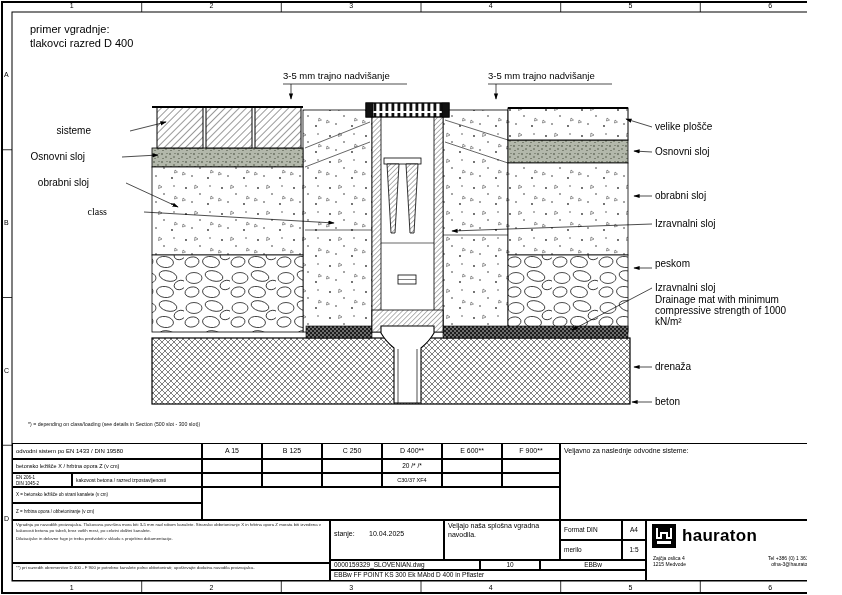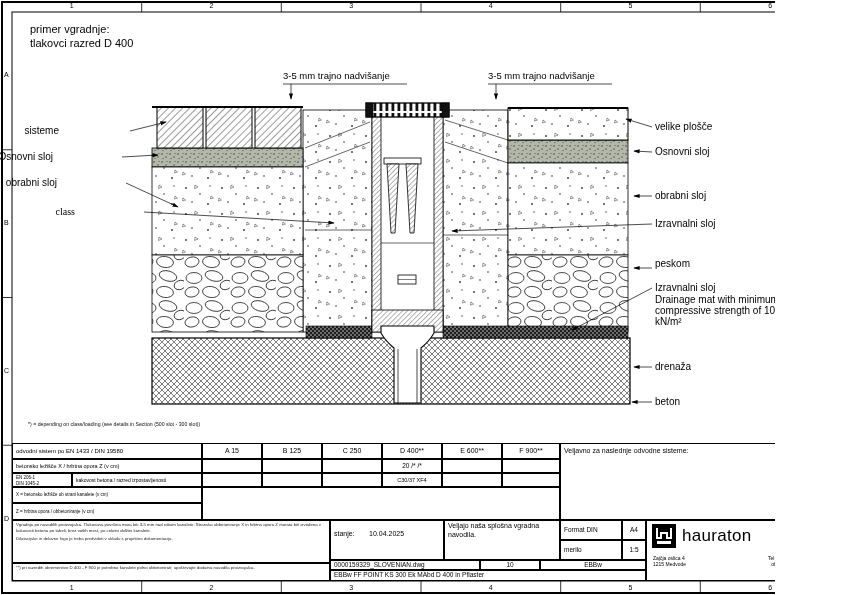--- a/index.html
+++ b/index.html
@@ -1,37 +1,37 @@
 <!DOCTYPE html>
 <html><head>
 <meta charset="utf-8">
 <style>
   html,body{margin:0;padding:0;background:#fff;}
   .page{position:relative;width:775px;height:595px;background:#fff;overflow:hidden;
-        font-family:"Liberation Sans",sans-serif;color:#000;}
+        font-family:"Liberation Sans",sans-serif;color:#000;padding-left:32px;}
   .abs{position:absolute;}
   svg{display:block;}
   .rn{position:absolute;font-size:7px;line-height:8px;transform:translateX(-50%);}
   .rl{position:absolute;font-size:7px;line-height:8px;}
   .title{position:absolute;left:30px;top:22px;font-size:11px;line-height:14px;}
   .lbl{position:absolute;font-size:10px;line-height:11px;white-space:nowrap;}
   .lbl-r{text-align:right;}
   .lbl.wrap{white-space:normal;width:142px;}
   .toplbl{position:absolute;font-size:9.5px;line-height:11px;white-space:nowrap;}
   .footnote{position:absolute;left:28px;top:421px;font-size:5.2px;color:#111;}
   .tb{position:absolute;left:12px;top:443px;width:816px;height:138px;}
   .cell{position:absolute;border:1px solid #000;box-sizing:border-box;background:#fff;
         overflow:hidden;padding:1px 3px;}
   .cc{display:flex;align-items:center;justify-content:center;text-align:center;padding:0;}
   .t85{font-size:8.5px;} .t7{font-size:7px;line-height:8.5px;} .t65{font-size:6.5px;line-height:8px;}
   .t6{font-size:6px;line-height:7px;} .t55{font-size:5.5px;line-height:6.5px;}
   .t5{font-size:5px;line-height:6px;} .t45{font-size:4.5px;line-height:5.5px;}
   .t43{font-size:4.3px;line-height:5.6px;color:#222;}
   .brandrow{display:flex;align-items:center;gap:6px;padding:2px 2px;}
-  .brandtxt{font-size:17px;font-weight:normal;letter-spacing:0.3px;line-height:20px;}
+  .brandtxt{font-size:17px;font-weight:bold;letter-spacing:0.3px;line-height:20px;}
   .addr{position:absolute;font-size:5px;line-height:6.2px;}
 </style>
 </head>
 <body>
 
 <div class="page">
 
   <svg class="abs" style="left:0;top:0;" width="842" height="595" viewBox="0 0 842 595">
     <defs>
       <marker id="arr" markerWidth="9" markerHeight="8" refX="8" refY="4" orient="auto">

